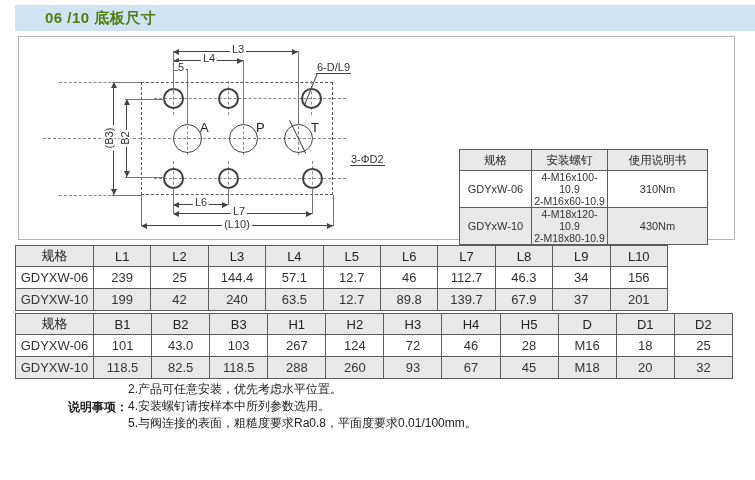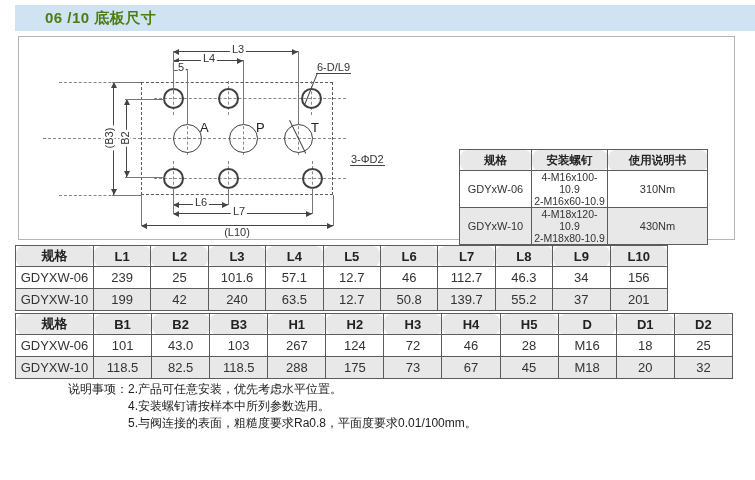--- a/index.html
+++ b/index.html
@@ -27,39 +27,39 @@
   .dlabv{position:absolute;font-size:11px;line-height:11px;color:#333;background:#fff;padding:0 2px;transform:translate(-50%,-50%) rotate(-90deg);white-space:nowrap;}
   .hole{position:absolute;border-radius:50%;background:transparent;}
   .hole-s{width:21px;height:21px;border:2.5px solid #3f3f3f;}
   .hole-l{width:29px;height:29px;border:1.5px solid #3f3f3f;}
   .port{position:absolute;font-size:13px;color:#222;}
   .leadtxt{position:absolute;font-size:11px;line-height:12px;color:#333;border-bottom:1px solid var(--line);padding:0 1px;white-space:nowrap;}
   .leadline{position:absolute;height:0;border-top:1px solid var(--line);transform-origin:0 0;}
   
   table{border-collapse:collapse;table-layout:fixed;background:#fff;}
   th,td{border:1px solid #5c5c5c;text-align:center;vertical-align:middle;overflow:hidden;}
-  th{background:var(--alt-bg);font-weight:bold;border-radius:8px;}
+  th{background:var(--alt-bg);font-weight:normal;}
   tr.alt td{background:var(--alt-bg);}
   
   .bigtbl{position:absolute;left:15px;border:1.5px solid #444;}
   .bigtbl th{height:21px;font-size:13px;color:#222;}
   .bigtbl td{height:22px;font-size:13px;color:#333;}
   .bigtbl th:first-child,.bigtbl td:first-child{width:78px;}
   #ltable{top:245px;width:653px;}
   #btable{top:313px;width:718px;}
   
   #stable{position:absolute;left:440px;top:112px;width:249px;border:1.5px solid #444;}
   #stable th{height:21px;font-size:11.5px;color:#222;}
   #stable td{height:27px;font-size:11px;color:#333;white-space:pre-line;line-height:12px;}
   #stable th:first-child,#stable td:first-child{width:72px;}
   #stable th:nth-child(2),#stable td:nth-child(2){width:76px;}
   #stable td:nth-child(2){font-size:10.5px;}
   
   #notes{position:absolute;left:68px;top:381px;display:flex;font-size:12px;color:#222;line-height:17px;}
-  #notes .lbl{flex:0 0 auto;font-weight:normal;}
+  #notes .lbl{flex:0 0 auto;font-weight:bold;margin-top:18px;}
   #notes .items div{white-space:nowrap;}
 </style>
 </head>
 <body>
 
 <div id="hdr">
   <div class="t">06 /10 底板尺寸</div>
 </div>
 
 <div id="panel">
@@ -103,21 +103,21 @@
   <div class="dimh" style="left:154px;top:32px;width:14px;"></div>
   <div class="dlab" style="left:219px;top:7px;">L3</div>
   <div class="dlab" style="left:190px;top:16px;">L4</div>
   <div class="dlab" style="left:159px;top:25px;">L5</div>
 
   <div class="dimh" style="left:154px;top:167px;width:55px;"></div>
   <div class="dimh" style="left:154px;top:176px;width:139px;"></div>
   <div class="dimh" style="left:122px;top:188px;width:192px;"></div>
   <div class="dlab" style="left:182px;top:160px;">L6</div>
   <div class="dlab" style="left:220px;top:169px;">L7</div>
-  <div class="dlab" style="left:218px;top:190px;">(L10)</div>
+  <div class="dlab" style="left:218px;top:182px;">(L10)</div>
 
   <div class="dimv" style="left:107px;top:62px;height:78px;"></div>
   <div class="dimv" style="left:94px;top:45px;height:113px;"></div>
   <div class="dlabv" style="left:106px;top:101px;">B2</div>
   <div class="dlabv" style="left:90px;top:101px;">(B3)</div>
 
   <div class="ext extv" style="left:154px;top:14px;height:42px;"></div>
   <div class="ext extv" style="left:168px;top:32px;height:55px;"></div>
   <div class="ext extv" style="left:224px;top:23px;height:64px;"></div>
   <div class="ext extv" style="left:279px;top:14px;height:73px;"></div>
@@ -175,39 +175,39 @@
         <th>L8</th>
         <th>L9</th>
         <th>L10</th>
       </tr>
     </thead>
     <tbody>
       <tr>
         <td>GDYXW-06</td>
         <td>239</td>
         <td>25</td>
-        <td>101.6</td>
+        <td>144.4</td>
         <td>57.1</td>
         <td>12.7</td>
         <td>46</td>
         <td>112.7</td>
         <td>46.3</td>
         <td>34</td>
         <td>156</td>
       </tr>
       <tr class="alt">
         <td>GDYXW-10</td>
         <td>199</td>
         <td>42</td>
         <td>240</td>
         <td>63.5</td>
         <td>12.7</td>
-        <td>50.8</td>
+        <td>89.8</td>
         <td>139.7</td>
-        <td>55.2</td>
+        <td>67.9</td>
         <td>37</td>
         <td>201</td>
       </tr>
     </tbody>
   </table>
 
 <table id="btable" class="bigtbl">
     <thead>
       <tr>
         <th>规格</th>
@@ -238,22 +238,22 @@
         <td>M16</td>
         <td>18</td>
         <td>25</td>
       </tr>
       <tr class="alt">
         <td>GDYXW-10</td>
         <td>118.5</td>
         <td>82.5</td>
         <td>118.5</td>
         <td>288</td>
-        <td>175</td>
-        <td>73</td>
+        <td>260</td>
+        <td>93</td>
         <td>67</td>
         <td>45</td>
         <td>M18</td>
         <td>20</td>
         <td>32</td>
       </tr>
     </tbody>
   </table>
 
 <div id="notes">

